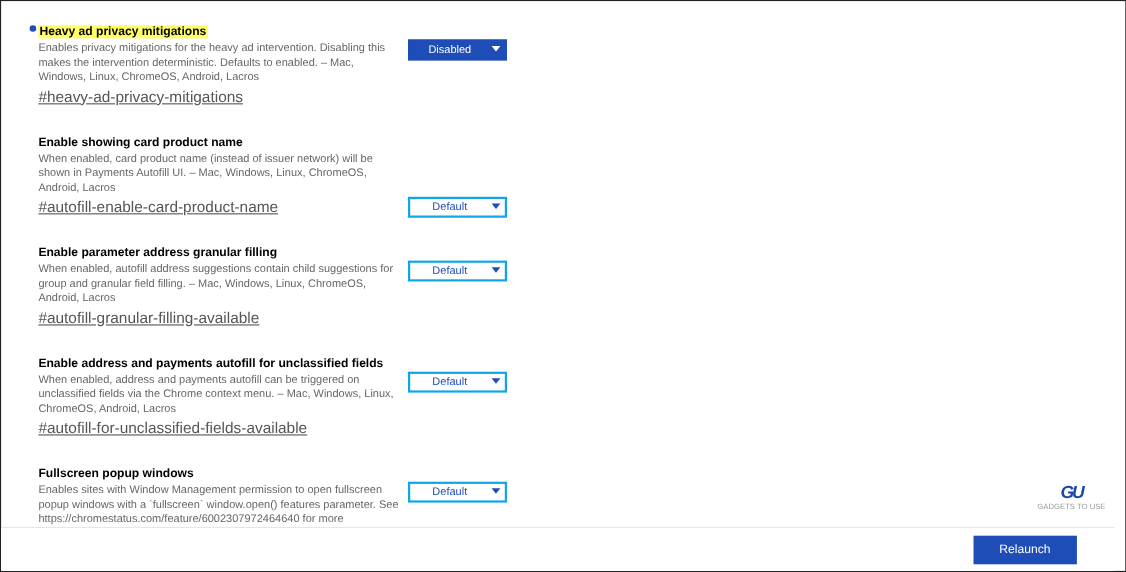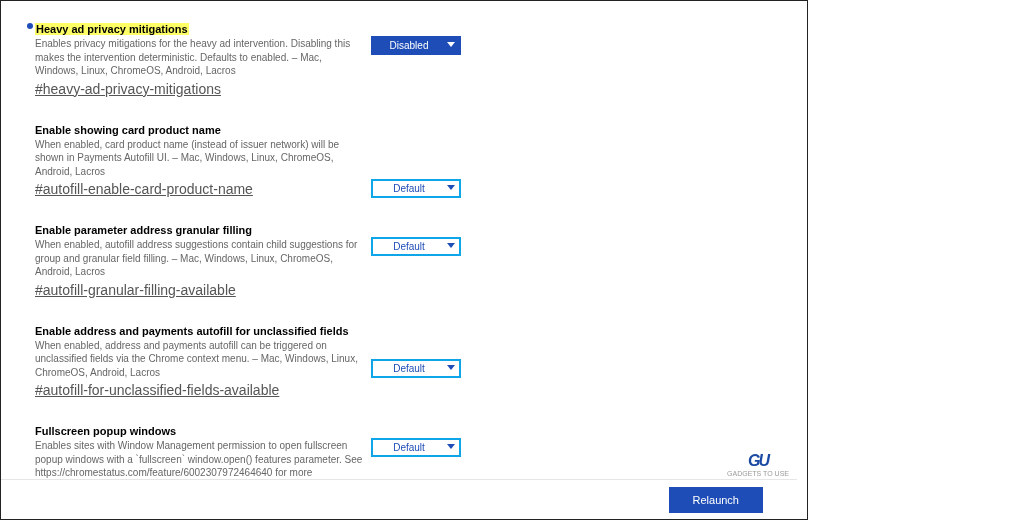--- a/index.html
+++ b/index.html
@@ -1,17 +1,17 @@
 <!DOCTYPE html>
 <html><head>
 <meta charset="utf-8">
 <style>
   * { box-sizing: border-box; margin: 0; padding: 0; }
   html, body { width: 1024px; height: 520px; font-family: "Segoe UI", Arial, sans-serif; background: #fff; overflow: hidden; }
-  .outer { width: 808px; height: 520px; border: 1px solid #222; position: relative; }
+  .outer { width: 1024px; height: 520px; border: 1px solid #222; position: relative; }
   .scroll-area { position: absolute; top: 0; left: 0; right: 0; bottom: 40px; overflow-y: scroll; padding: 10px 0 0 0; }
   .flags-list { width: 100%; }
   .flag-row { display: flex; align-items: flex-start; padding: 8px 0 14px 34px; }
   .flag-main { width: 330px; flex-shrink: 0; }
   .flag-title { font-size: 11px; font-weight: 600; color: #000; margin-bottom: 3px; line-height: 1.25; }
   .flag-title.hl { background: #ffff66; display: inline; padding: 0 1px; }
   .flag-desc { font-size: 10px; color: #666; line-height: 1.35; margin-bottom: 2px; }
   .flag-hash { font-size: 14px; color: #555; text-decoration: underline; cursor: pointer; display: inline-block; }
   .flag-select-wrap { margin-left: 6px; padding-top: 16px; }
   .flag-select {
@@ -57,21 +57,21 @@
   .relaunch-btn {
     background: #1e4db7; color: #fff;
     border: none; height: 26px; padding: 0 24px;
     font-size: 11px; cursor: pointer;
   }
   
   .scroll-area::-webkit-scrollbar { width: 14px; }
   .scroll-area::-webkit-scrollbar-track { background: #f4f4f4; }
   .scroll-area::-webkit-scrollbar-thumb { background: #c8c8c8; }
   .watermark {
-    position: absolute; right: 18px; bottom: 42px;
+    position: absolute; right: 18px; bottom: 54px;
     font-size: 7px; color: #999; text-align: center;
     pointer-events: none;
   }
   .watermark .logo {
     font-size: 16px; font-weight: 900; color: #1a4aa3;
     font-style: italic; letter-spacing: -2px;
   }
 </style>
 </head>
 <body>
@@ -85,21 +85,21 @@
           <div class="flag-select-wrap"><span class="select-wrap-inner primary"><select class="flag-select primary"><option>Disabled</option></select></span></div>
         </div>
         <div class="flag-row" style="position: relative; align-items: flex-end;">
           <div class="flag-main"><div><span class="flag-title">Enable showing card product name</span></div><div class="flag-desc">When enabled, card product name (instead of issuer network) will be shown in Payments Autofill UI. – Mac, Windows, Linux, ChromeOS, Android, Lacros</div><a class="flag-hash">#autofill-enable-card-product-name</a></div>
           <div class="flag-select-wrap"><span class="select-wrap-inner"><select class="flag-select"><option>Default</option></select></span></div>
         </div>
         <div class="flag-row" style="position: relative;">
           <div class="flag-main"><div><span class="flag-title">Enable parameter address granular filling</span></div><div class="flag-desc">When enabled, autofill address suggestions contain child suggestions for group and granular field filling. – Mac, Windows, Linux, ChromeOS, Android, Lacros</div><a class="flag-hash">#autofill-granular-filling-available</a></div>
           <div class="flag-select-wrap"><span class="select-wrap-inner"><select class="flag-select"><option>Default</option></select></span></div>
         </div>
-        <div class="flag-row" style="position: relative; align-items: center;">
+        <div class="flag-row" style="position: relative;">
           <div class="flag-main"><div><span class="flag-title">Enable address and payments autofill for unclassified fields</span></div><div class="flag-desc">When enabled, address and payments autofill can be triggered on unclassified fields via the Chrome context menu. – Mac, Windows, Linux, ChromeOS, Android, Lacros</div><a class="flag-hash">#autofill-for-unclassified-fields-available</a></div>
           <div class="flag-select-wrap"><span class="select-wrap-inner"><select class="flag-select"><option>Default</option></select></span></div>
         </div>
         <div class="flag-row" style="position: relative;">
           <div class="flag-main">
             <div><span class="flag-title">Fullscreen popup windows</span></div>
             <div class="flag-desc">Enables sites with Window Management permission to open fullscreen popup windows with a `fullscreen` window.open() features parameter. See https://chromestatus.com/feature/6002307972464640 for more information. – Mac, Windows, Linux, ChromeOS, Android, Lacros</div>
           </div>
           <div class="flag-select-wrap"><span class="select-wrap-inner"><select class="flag-select"><option>Default</option></select></span></div>
         </div>

